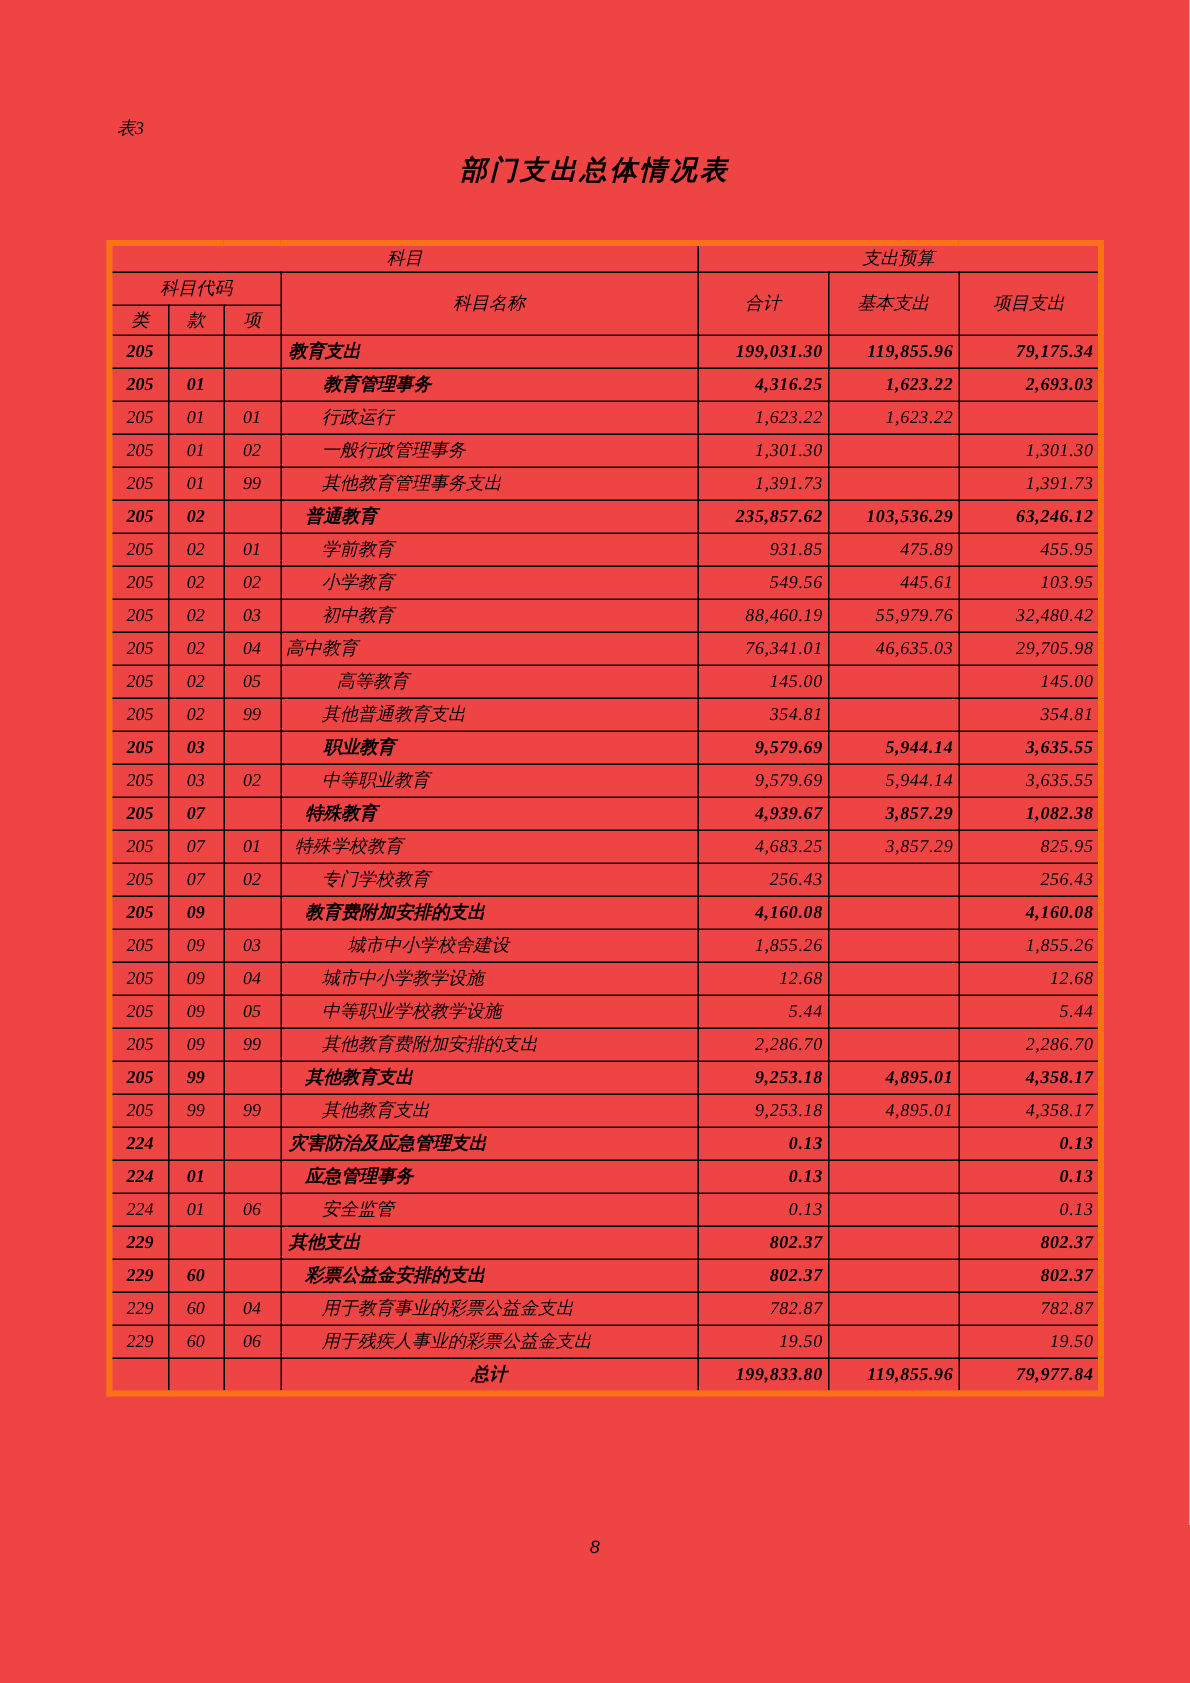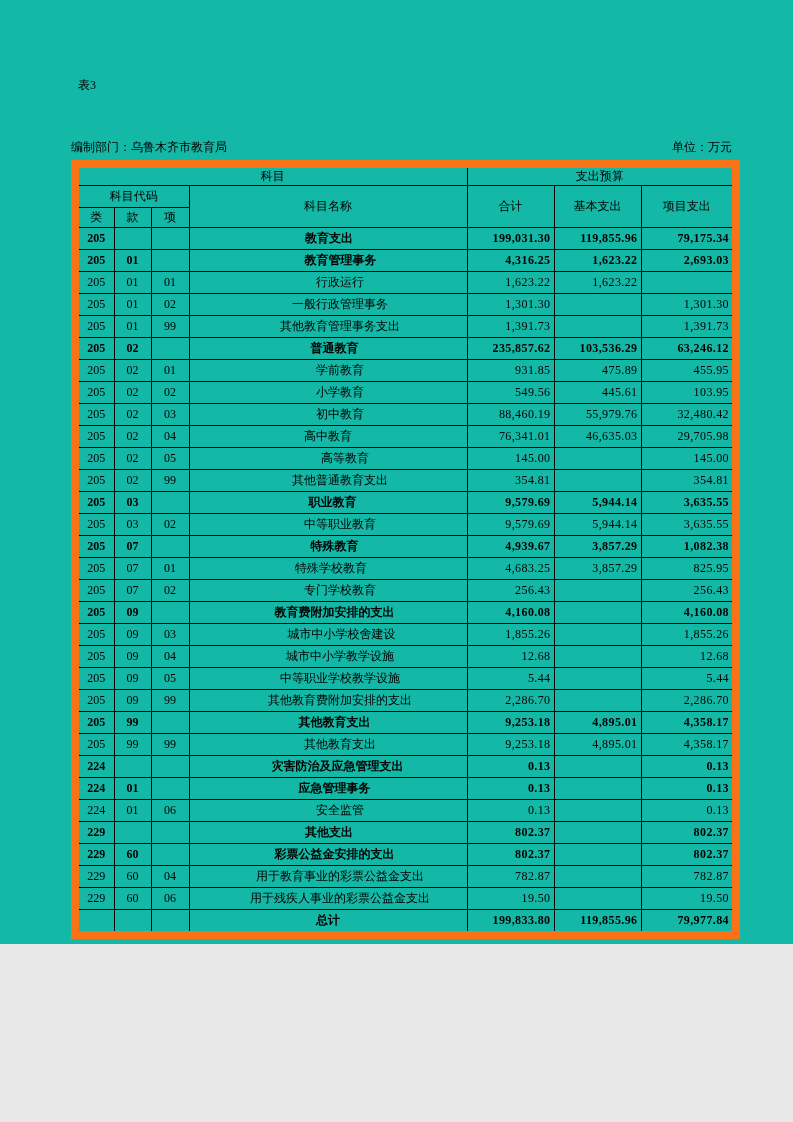--- a/index.html
+++ b/index.html
@@ -1,76 +1,74 @@
 <!DOCTYPE html>
 <html><head>
 <meta charset="utf-8">
 <style>
   html,body { margin:0; padding:0; background:#e8e8e8; }
   .page {
     position:relative;
-    width:793px; height:944px;
+    width:793px; height:1122px;
     margin:0 auto;
-    background:#14b8a6;
+    background:#ef4444;
     font-family:"Liberation Serif","DejaVu Serif",serif;
     color:#000;
     overflow:hidden;
+    font-style:italic;
   }
   .table-label {
     position:absolute; left:78px; top:77px;
     font-size:12px;
   }
   .title {
     position:absolute; top:101px; left:0; right:0;
     margin:0; text-align:center;
     font-size:18px; font-weight:bold; letter-spacing:2px;
   }
   .meta {
     position:absolute; left:71px; top:139px; width:661px;
     display:flex; justify-content:space-between;
     font-size:12px;
   }
   table.budget {
     position:absolute; left:71px; top:160px;
     width:661px;
     border-collapse:collapse; table-layout:fixed;
-    border:8px solid #f97316;
+    border:4px solid #f97316;
   }
   .budget th, .budget td {
     border:1px solid #000;
     font-size:12px; font-weight:normal;
     padding:0 3px;
     height:21px; line-height:1.1;
     text-align:center;
     overflow:hidden; white-space:nowrap;
   }
   .budget thead tr:nth-child(1) th { height:17px; }
   .budget thead tr:nth-child(3) th { height:19px; }
-  .budget td.name { text-align:center; }
+  .budget td.name { text-align:left; }
   .budget td.name.center { text-align:center; }
   .budget td.num { text-align:right; letter-spacing:0.4px; }
   .budget tr.bold td { font-weight:bold; }
   .page-number {
     position:absolute; top:1024px; left:0; right:0;
     text-align:center; font-size:12px;
     font-family:"Liberation Sans","DejaVu Sans",sans-serif;
   }
 </style>
 </head>
 <body>
 
 <div class="page">
 
   <div class="table-label">表3</div>
 
-
-  <div class="meta">
-    <span>编制部门：乌鲁木齐市教育局</span>
-    <span>单位：万元</span>
-  </div>
+  <h1 class="title">部门支出总体情况表</h1>
+
 
   <table class="budget">
     <colgroup>
       <col style="width:39px">
       <col style="width:37px">
       <col style="width:38px">
       <col style="width:278px">
       <col style="width:87px">
       <col style="width:87px">
       <col style="width:95px">
@@ -199,21 +197,21 @@
           <td class="code">99</td>
           <td class="name" style="padding-left: 27px;">其他普通教育支出</td>
           <td class="num">354.81</td>
           <td class="num"></td>
           <td class="num">354.81</td>
         </tr>
         <tr class="bold">
           <td class="code">205</td>
           <td class="code">03</td>
           <td class="code"></td>
-          <td class="name" style="padding-left: 12px;">职业教育</td>
+          <td class="name" style="padding-left: 28px;">职业教育</td>
           <td class="num">9,579.69</td>
           <td class="num">5,944.14</td>
           <td class="num">3,635.55</td>
         </tr>
         <tr>
           <td class="code">205</td>
           <td class="code">03</td>
           <td class="code">02</td>
           <td class="name" style="padding-left: 27px;">中等职业教育</td>
           <td class="num">9,579.69</td>
@@ -253,21 +251,21 @@
           <td class="code"></td>
           <td class="name" style="padding-left: 16px;">教育费附加安排的支出</td>
           <td class="num">4,160.08</td>
           <td class="num"></td>
           <td class="num">4,160.08</td>
         </tr>
         <tr>
           <td class="code">205</td>
           <td class="code">09</td>
           <td class="code">03</td>
-          <td class="name" style="padding-left: 30px;">城市中小学校舍建设</td>
+          <td class="name" style="padding-left: 44px;">城市中小学校舍建设</td>
           <td class="num">1,855.26</td>
           <td class="num"></td>
           <td class="num">1,855.26</td>
         </tr>
         <tr>
           <td class="code">205</td>
           <td class="code">09</td>
           <td class="code">04</td>
           <td class="name" style="padding-left: 27px;">城市中小学教学设施</td>
           <td class="num">12.68</td>
@@ -307,21 +305,21 @@
           <td class="code">99</td>
           <td class="name" style="padding-left: 27px;">其他教育支出</td>
           <td class="num">9,253.18</td>
           <td class="num">4,895.01</td>
           <td class="num">4,358.17</td>
         </tr>
         <tr class="bold">
           <td class="code">224</td>
           <td class="code"></td>
           <td class="code"></td>
-          <td class="name" style="padding-left: 22px;">灾害防治及应急管理支出</td>
+          <td class="name" style="padding-left: 5px;">灾害防治及应急管理支出</td>
           <td class="num">0.13</td>
           <td class="num"></td>
           <td class="num">0.13</td>
         </tr>
         <tr class="bold">
           <td class="code">224</td>
           <td class="code">01</td>
           <td class="code"></td>
           <td class="name" style="padding-left: 16px;">应急管理事务</td>
           <td class="num">0.13</td>

